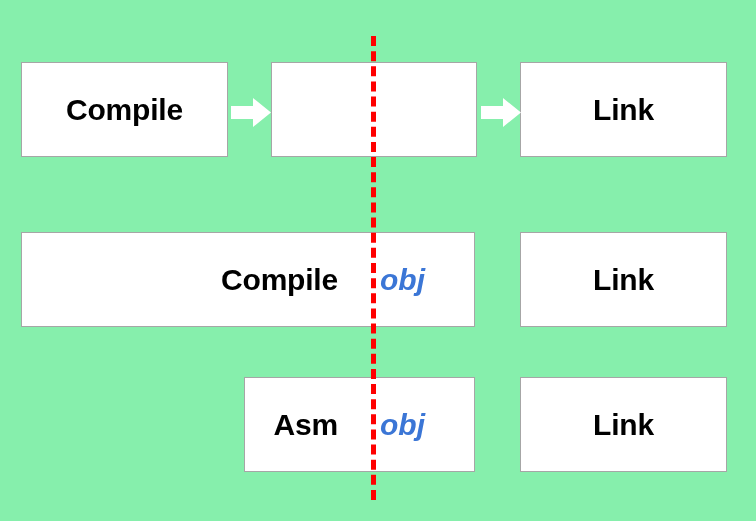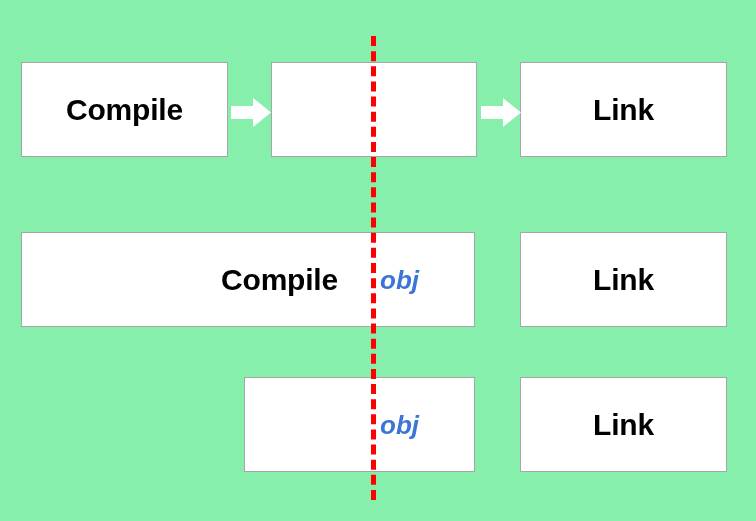--- a/index.html
+++ b/index.html
@@ -29,21 +29,21 @@
     font-size: 30px;
     line-height: 1;
     white-space: nowrap;
     letter-spacing: -0.2px;
   }
   .obj-label {
     position: absolute;
     color: #3B76D6;
     font-weight: bold;
     font-style: italic;
-    font-size: 26px;
+    font-size: 30px;
     line-height: 1;
     white-space: nowrap;
   }
   .divider {
     position: absolute;
     width: 0;
     border-left: 5px dashed #FF0000;
     z-index: 5;
   }
   .arrow {
@@ -72,20 +72,21 @@
   </svg>
 
   <div class="box" style="left:21px; top:232px; width:454px; height:95px;"></div>
   <div class="box-label" style="left:21px; top:232px; width:317px; height:95px; display:flex; align-items:center; justify-content:flex-end;">Compile</div>
   <div class="obj-label" style="left:380px; top:232px; width:80px; height:95px; display:flex; align-items:center; justify-content:flex-start;">obj</div>
 
   <div class="box" style="left:520px; top:232px; width:207px; height:95px;"></div>
   <div class="box-label" style="left:520px; top:232px; width:207px; height:95px; display:flex; align-items:center; justify-content:center;">Link</div>
 
   <div class="box" style="left:244px; top:377px; width:231px; height:95px;"></div>
+  <div class="box-label" style="left:244px; top:377px; width:94px; height:95px; display:flex; align-items:center; justify-content:flex-end;">Asm</div>
   <div class="obj-label" style="left:380px; top:377px; width:80px; height:95px; display:flex; align-items:center; justify-content:flex-start;">obj</div>
 
   <div class="box" style="left:520px; top:377px; width:207px; height:95px;"></div>
   <div class="box-label" style="left:520px; top:377px; width:207px; height:95px; display:flex; align-items:center; justify-content:center;">Link</div>
 
   <div class="divider" style="left:371px; top:36px; height:464px;"></div>
 
 </div>
 
 </body></html>

